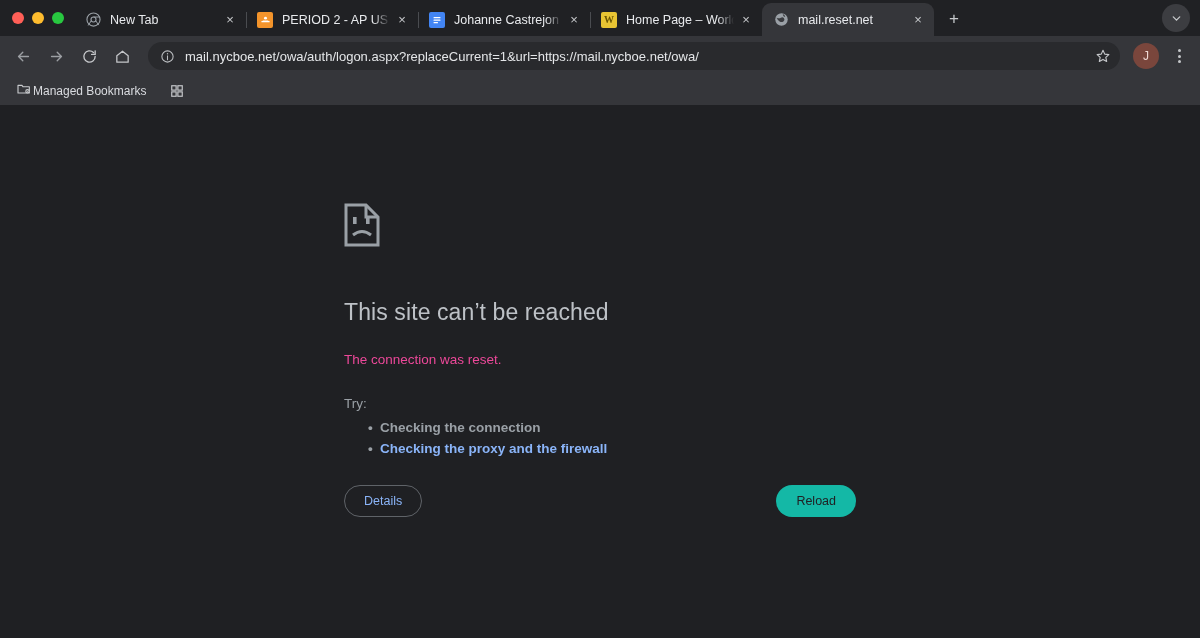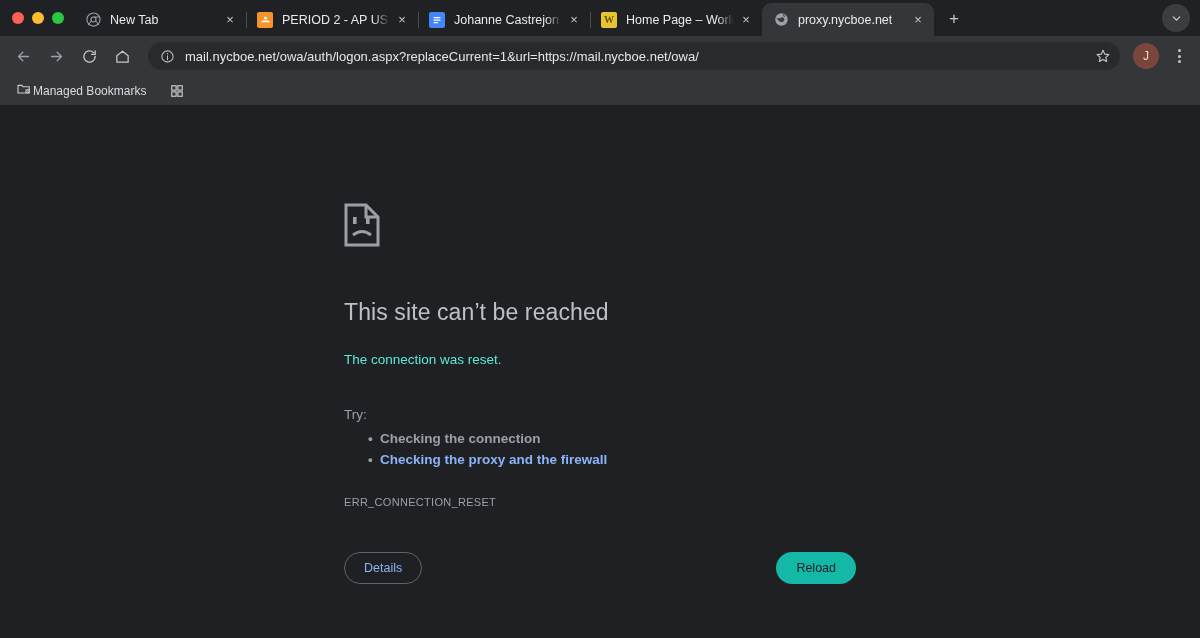--- a/index.html
+++ b/index.html
@@ -170,23 +170,23 @@
   }
   .err-icon { margin-bottom: 48px; }
   h1.err-title {
     color: #bdc1c6;
     font-size: 23px;
     font-weight: normal;
     letter-spacing: .1px;
     margin-bottom: 26px;
   }
   .err-sub {
-    color: #5eead4;
+    color: #ec4899;
     font-size: 13.5px;
-    margin-bottom: 40px;
+    margin-bottom: 29px;
   }
   .try-label { color: #9aa0a6; font-size: 13.5px; margin-bottom: 6px; }
   ul.suggestions { list-style: none; margin: 0 0 26px 0; font-weight: bold; }
   ul.suggestions li {
     color: #9aa0a6;
     font-size: 13.5px;
     line-height: 21px;
     position: relative;
     padding-left: 36px;
   }
@@ -283,21 +283,21 @@
     </div>
 
     <div class="tab active">
       <span class="favicon fav-globe">
         <svg width="15" height="15" viewBox="0 0 24 24">
           <circle cx="12" cy="12" r="10" fill="#9aa0a6"></circle>
           <path d="M4 9 q4 2 7 0 q3 -2 5 1 q2 3 -1 5 q-3 2 -6 0 q-3 -2 -5 -6 z" fill="#3a3b3f"></path>
           <path d="M14 3.2 q3 1 4 4 q-2 1 -3 -1 z" fill="#3a3b3f"></path>
         </svg>
       </span>
-      <span class="title">proxy.nycboe.net</span>
+      <span class="title">mail.reset.net</span>
       <span class="tabclose">×</span>
     </div>
 
     <div class="newtab">+</div>
   </div>
 
   <div class="tabstrip-right">
     <div class="chevron-btn">
       <svg width="13" height="13" viewBox="0 0 24 24" fill="none" stroke="#c6c8cb" stroke-width="2.4" stroke-linecap="round">
         <path d="M6 9 L12 15 L18 9"></path>
@@ -396,19 +396,18 @@
 
   <div class="err-sub">The connection was reset.</div>
 
   <div class="try-label">Try:</div>
 
   <ul class="suggestions">
     <li>Checking the connection</li>
     <li class="link">Checking the proxy and the firewall</li>
   </ul>
 
-  <div class="err-code">ERR_CONNECTION_RESET</div>
 
   <div class="buttons">
     <button class="btn btn-details">Details</button>
     <button class="btn btn-reload">Reload</button>
   </div>
 </div>
 
 </body></html>

